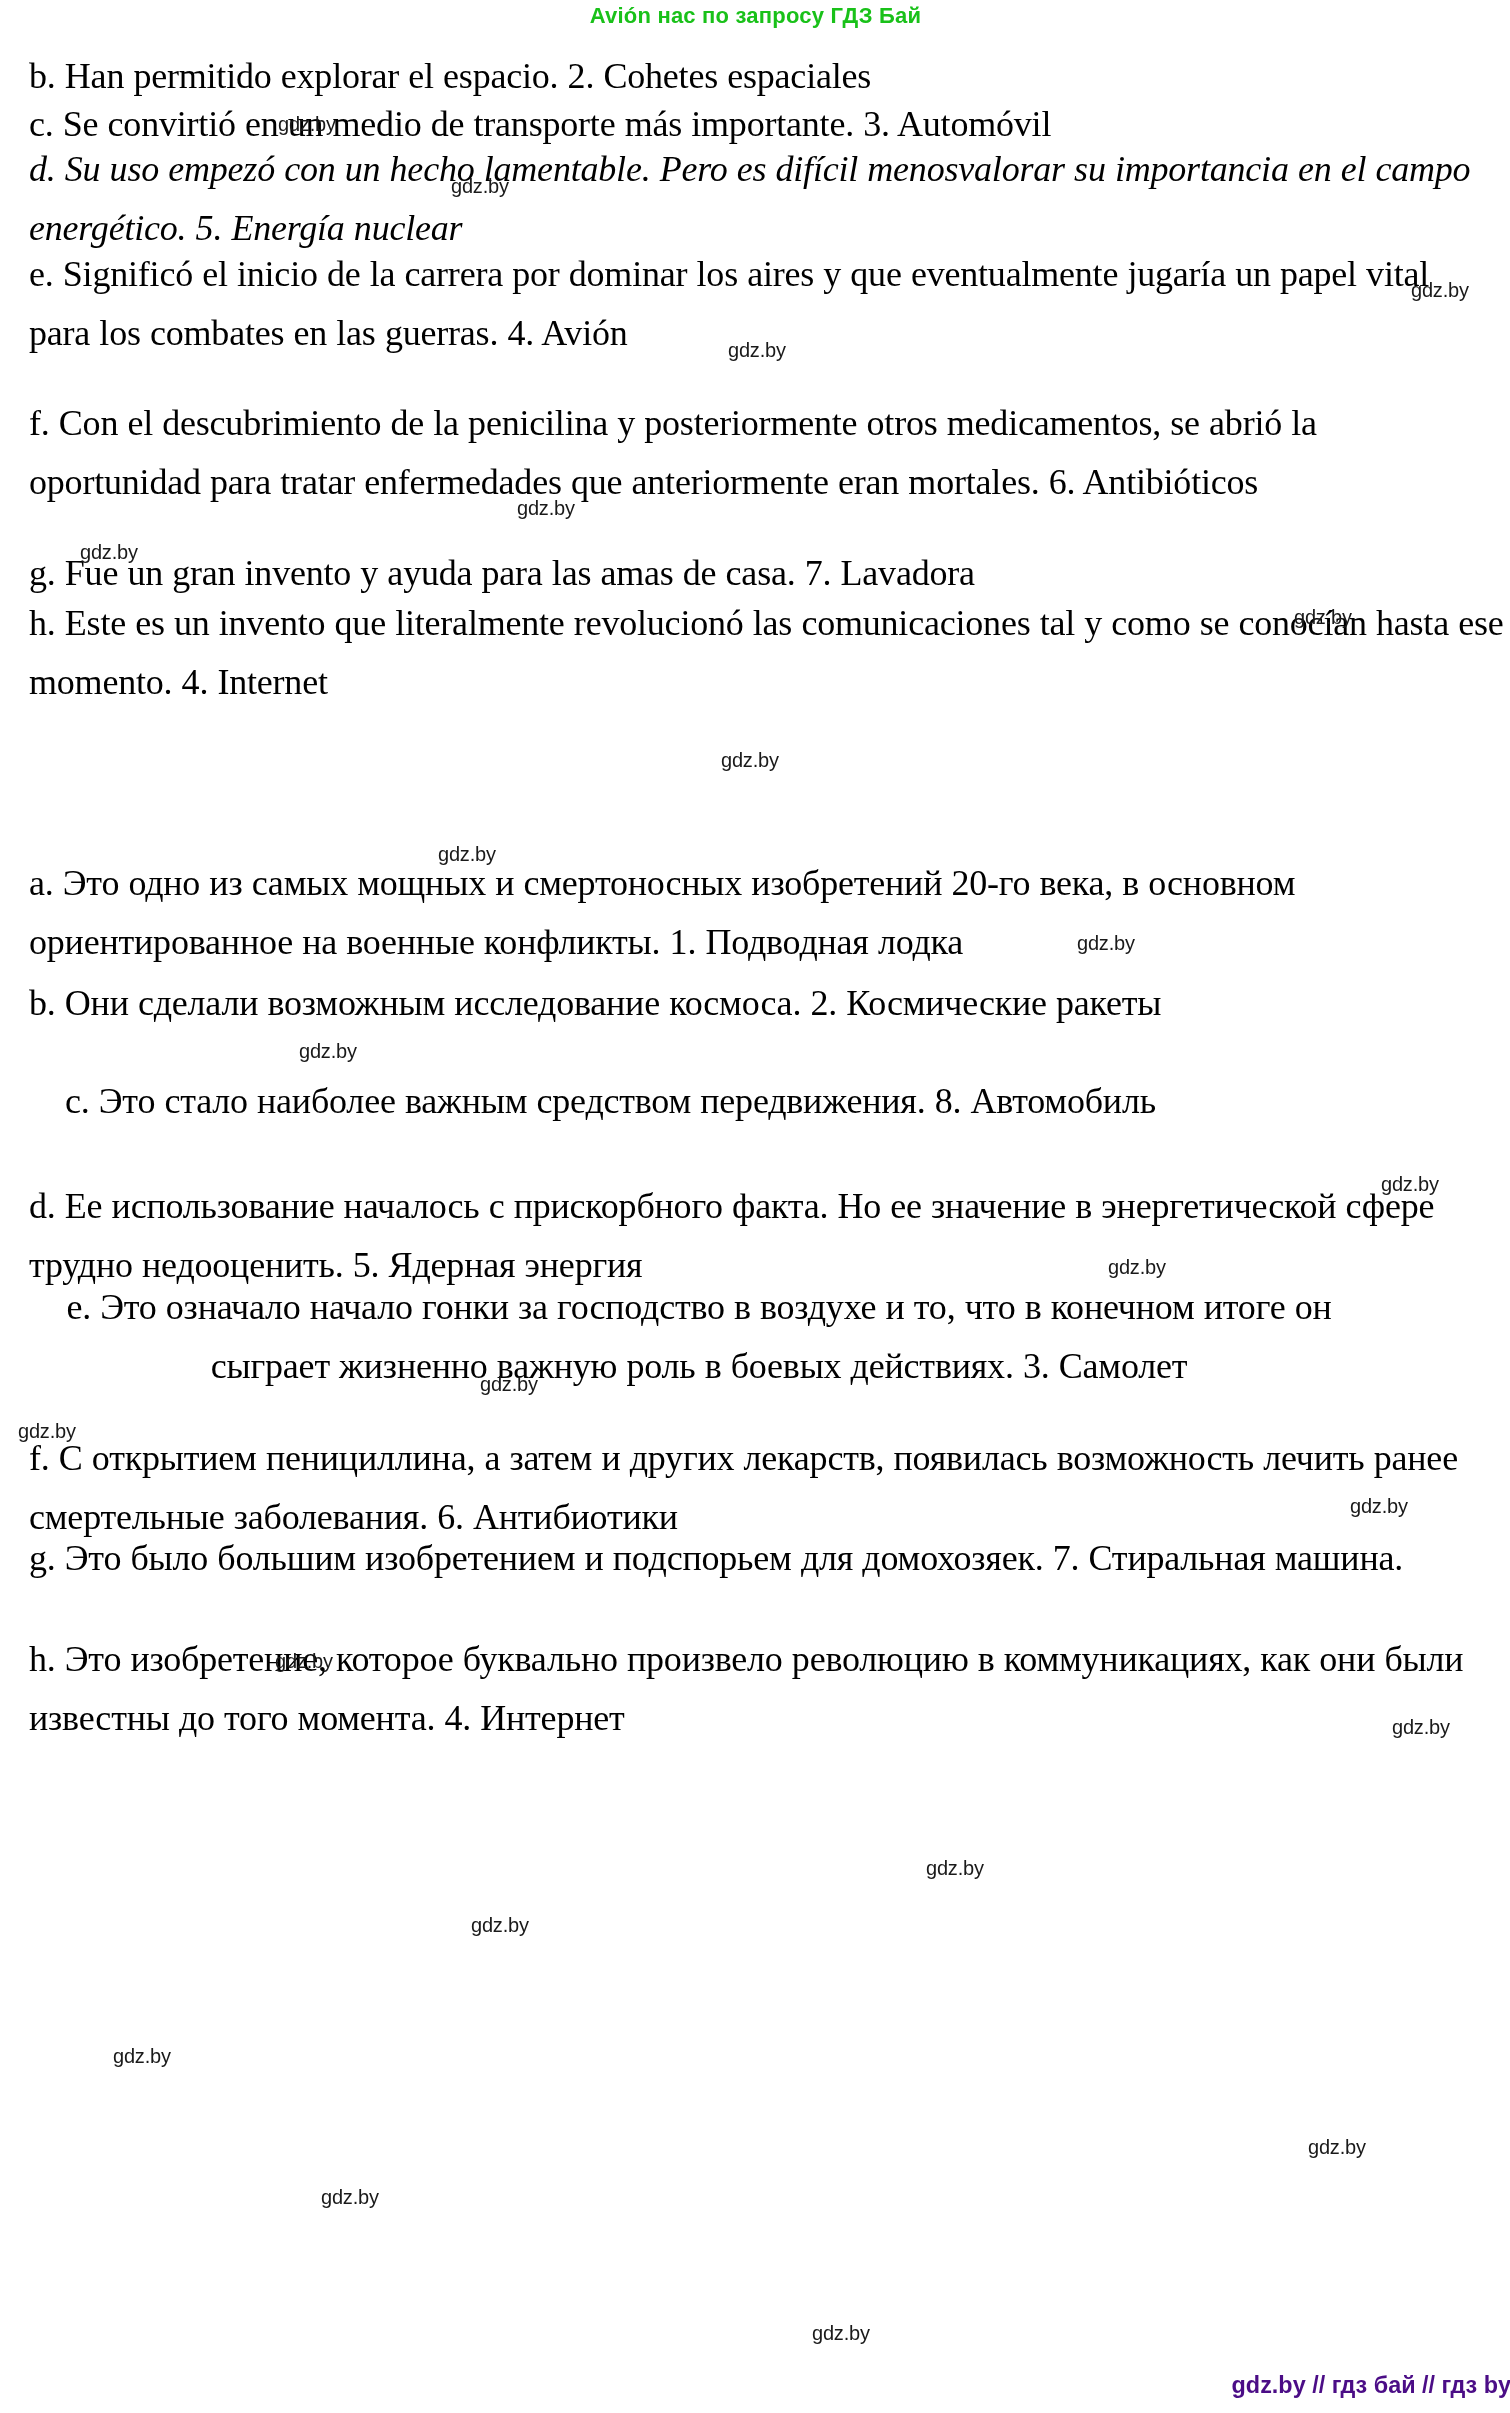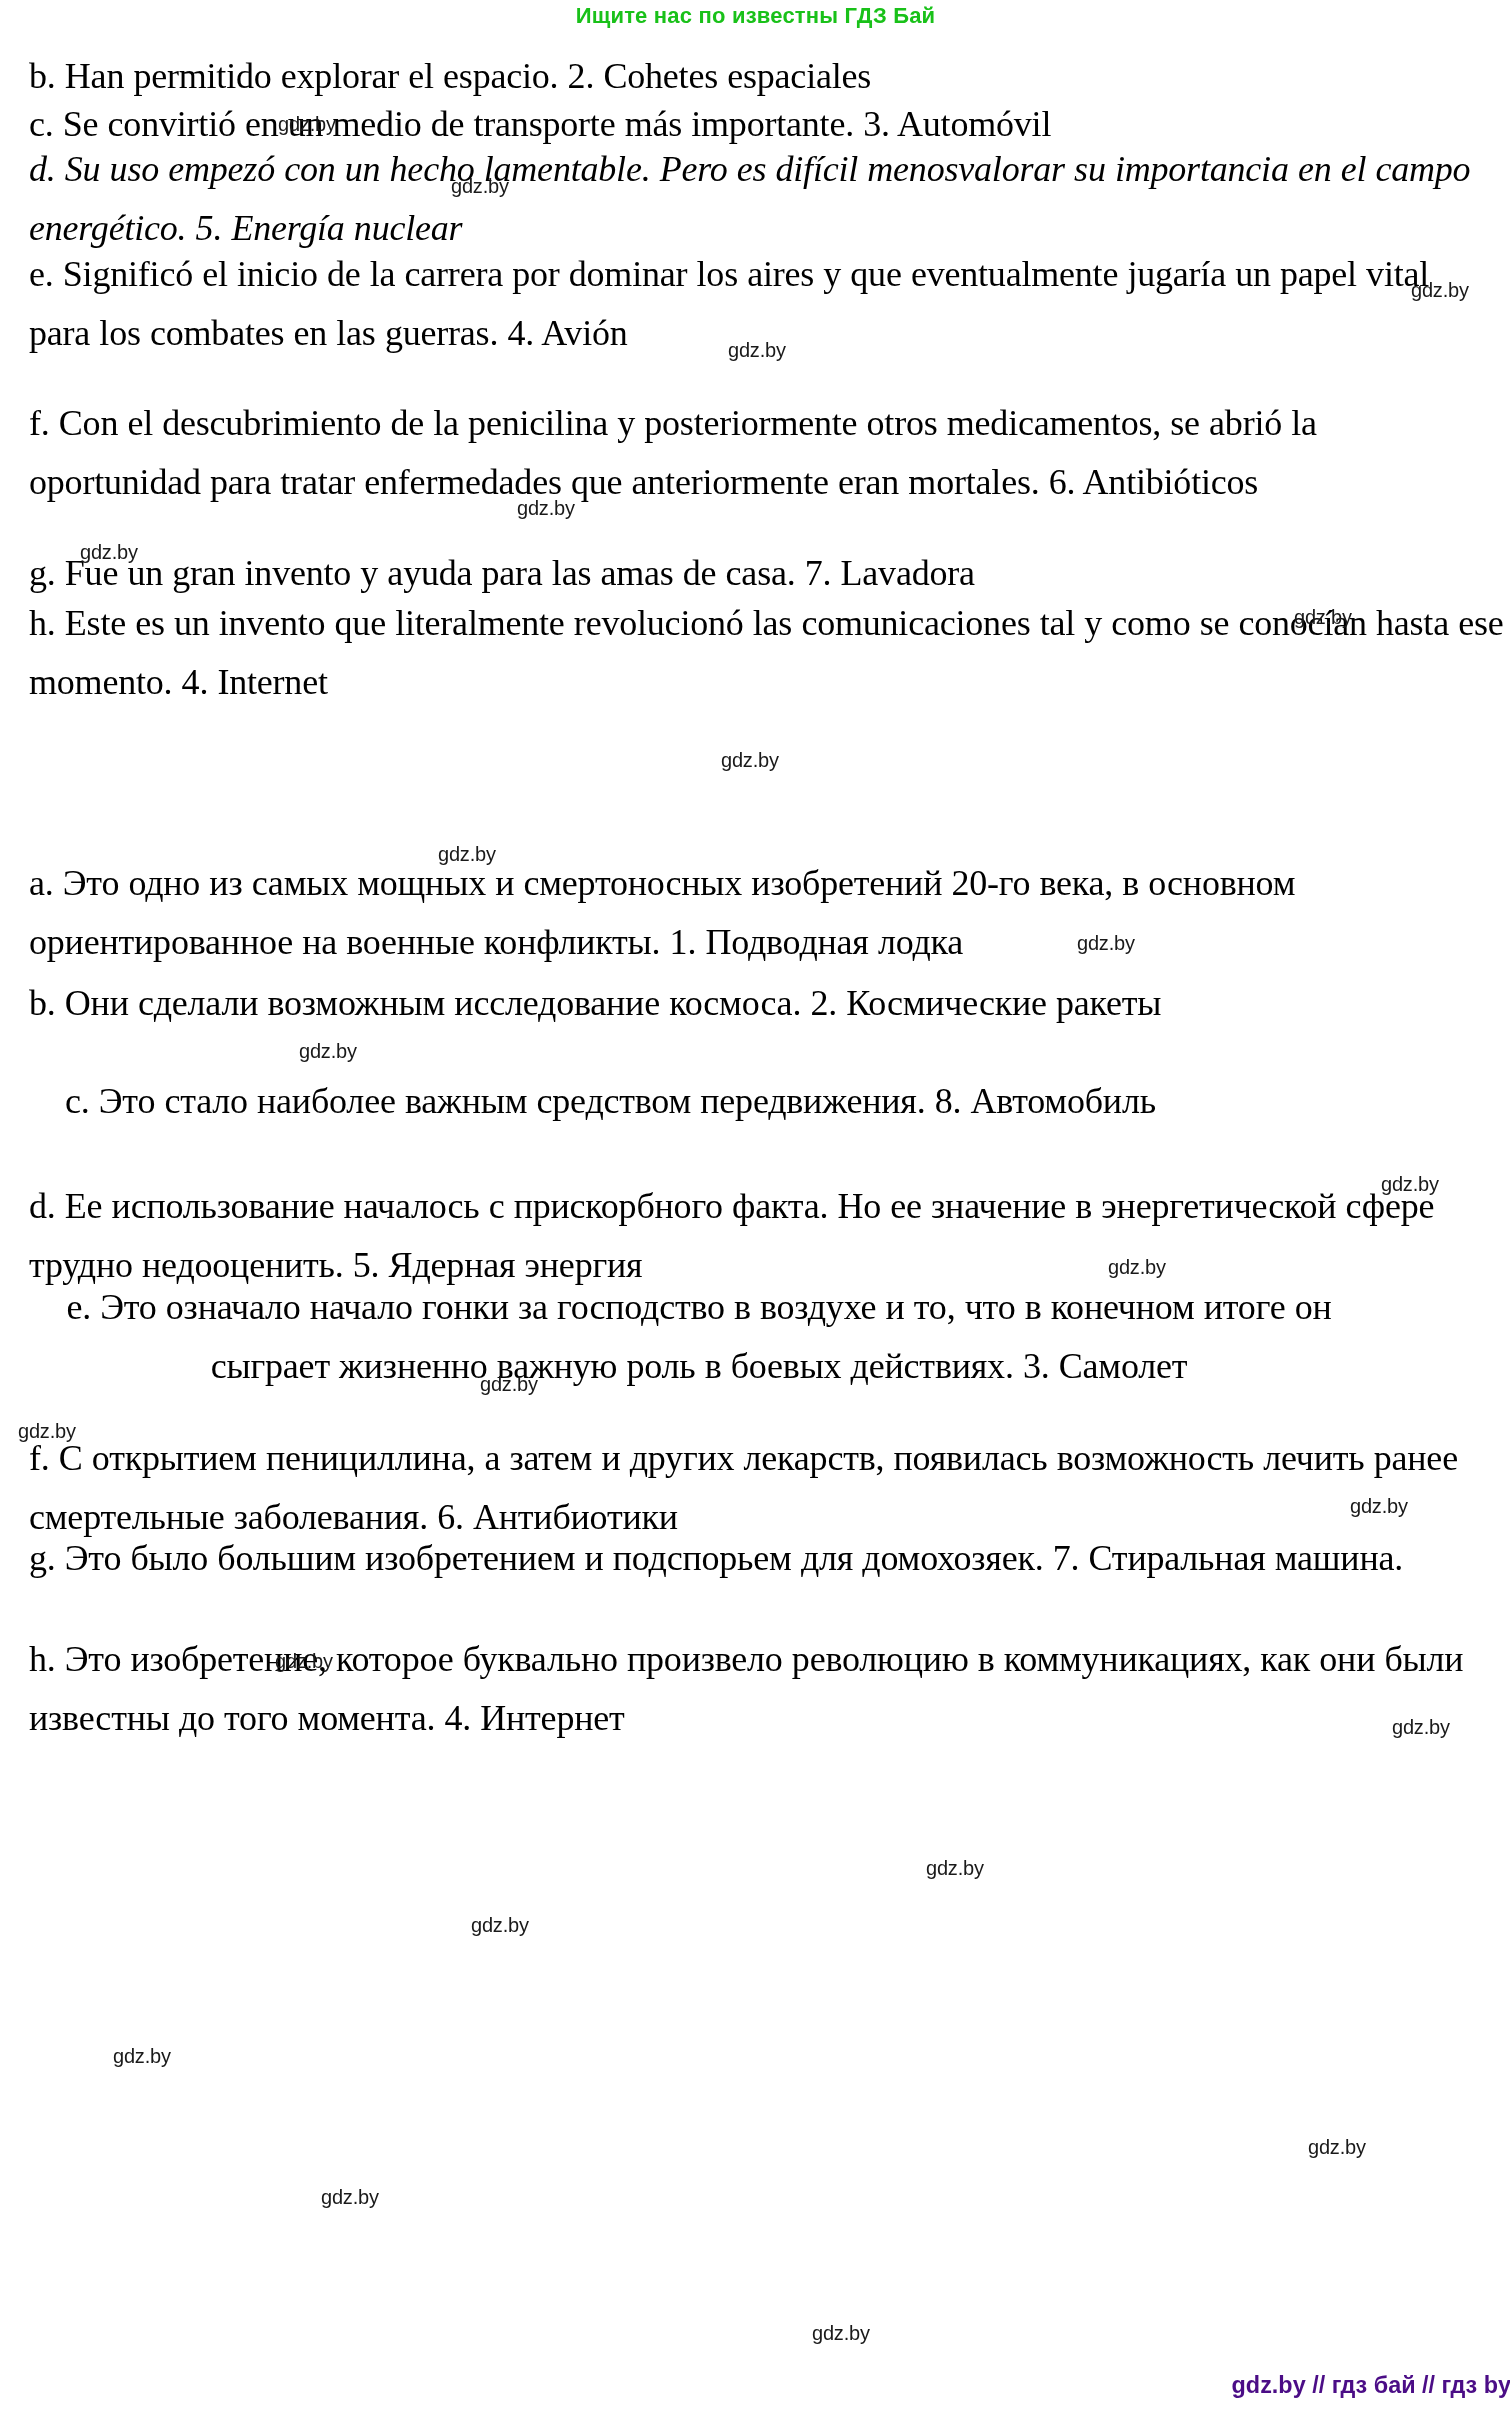--- a/index.html
+++ b/index.html
@@ -69,21 +69,21 @@
     color: #4b0d86;
     font-family: "Liberation Sans", "DejaVu Sans", sans-serif;
     font-size: 23.4px;
     font-weight: 700;
     white-space: nowrap;
   }
 </style>
 </head>
 <body>
 
-<div class="promo">Ищите нас по известны ГДЗ Бай</div>
+<div class="promo">Avión нас по запросу ГДЗ Бай</div>
 
 <div class="doc">
 
   <div class="block" style="top:0px;">b. Han permitido explorar el espacio. 2. Cohetes espaciales</div>
 
   <div class="block" style="top:48px;">c. Se convirtió en un medio de transporte más importante. 3. Automóvil</div>
 
   <div class="block" style="top:93px; width:1478px;font-style:italic;">d. Su uso empezó con un hecho lamentable. Pero es difícil menosvalorar su importancia en el campo energético. 5. Energía nuclear</div>
 
   <div class="block" style="top:198px; width:1461px;">e. Significó el inicio de la carrera por dominar los aires y que eventualmente jugaría un papel vital para los combates en las guerras. 4. Avión</div>

